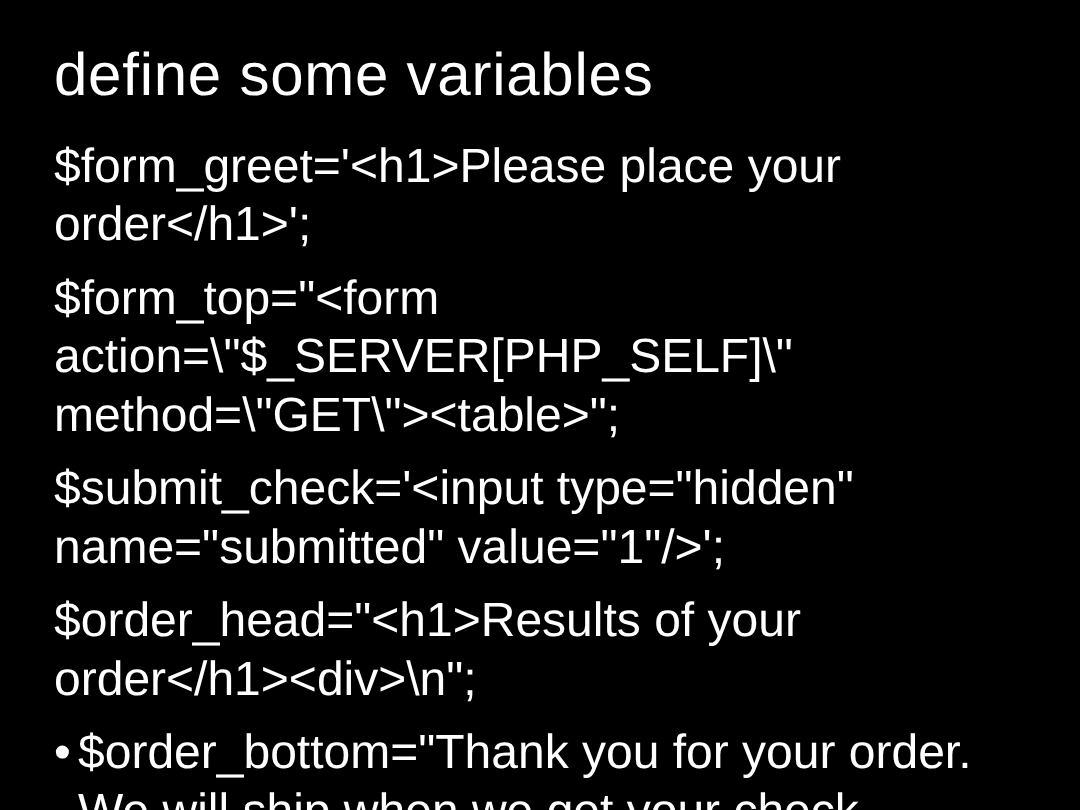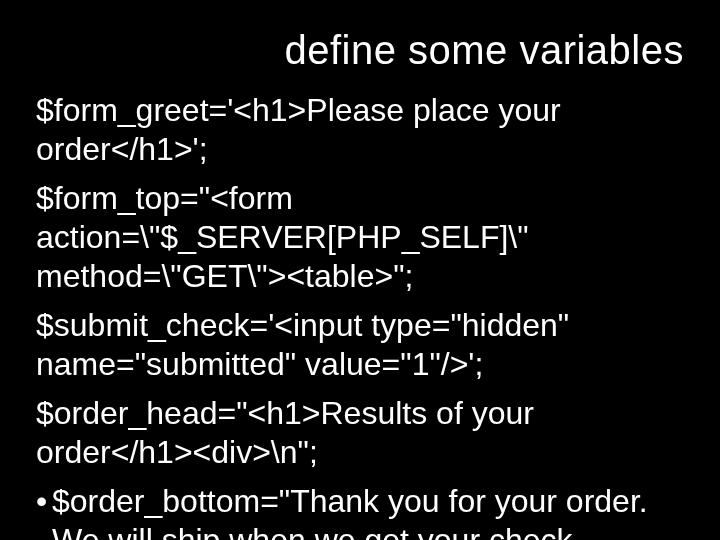--- a/index.html
+++ b/index.html
@@ -14,21 +14,21 @@
   }
   .slide {
     box-sizing: border-box;
     width: 720px;
     height: 540px;
     padding: 20px 36px 20px 36px;
   }
   .title {
     font-size: 40px;
     font-weight: 400;
-    text-align: right;
+    text-align: left;
     margin: 8px 0 18px 0;
     letter-spacing: 0.5px;
   }
   .body {
     font-size: 32px;
     line-height: 1.22;
   }
   .line {
     margin: 0 0 10px 0;
     word-wrap: break-word;

